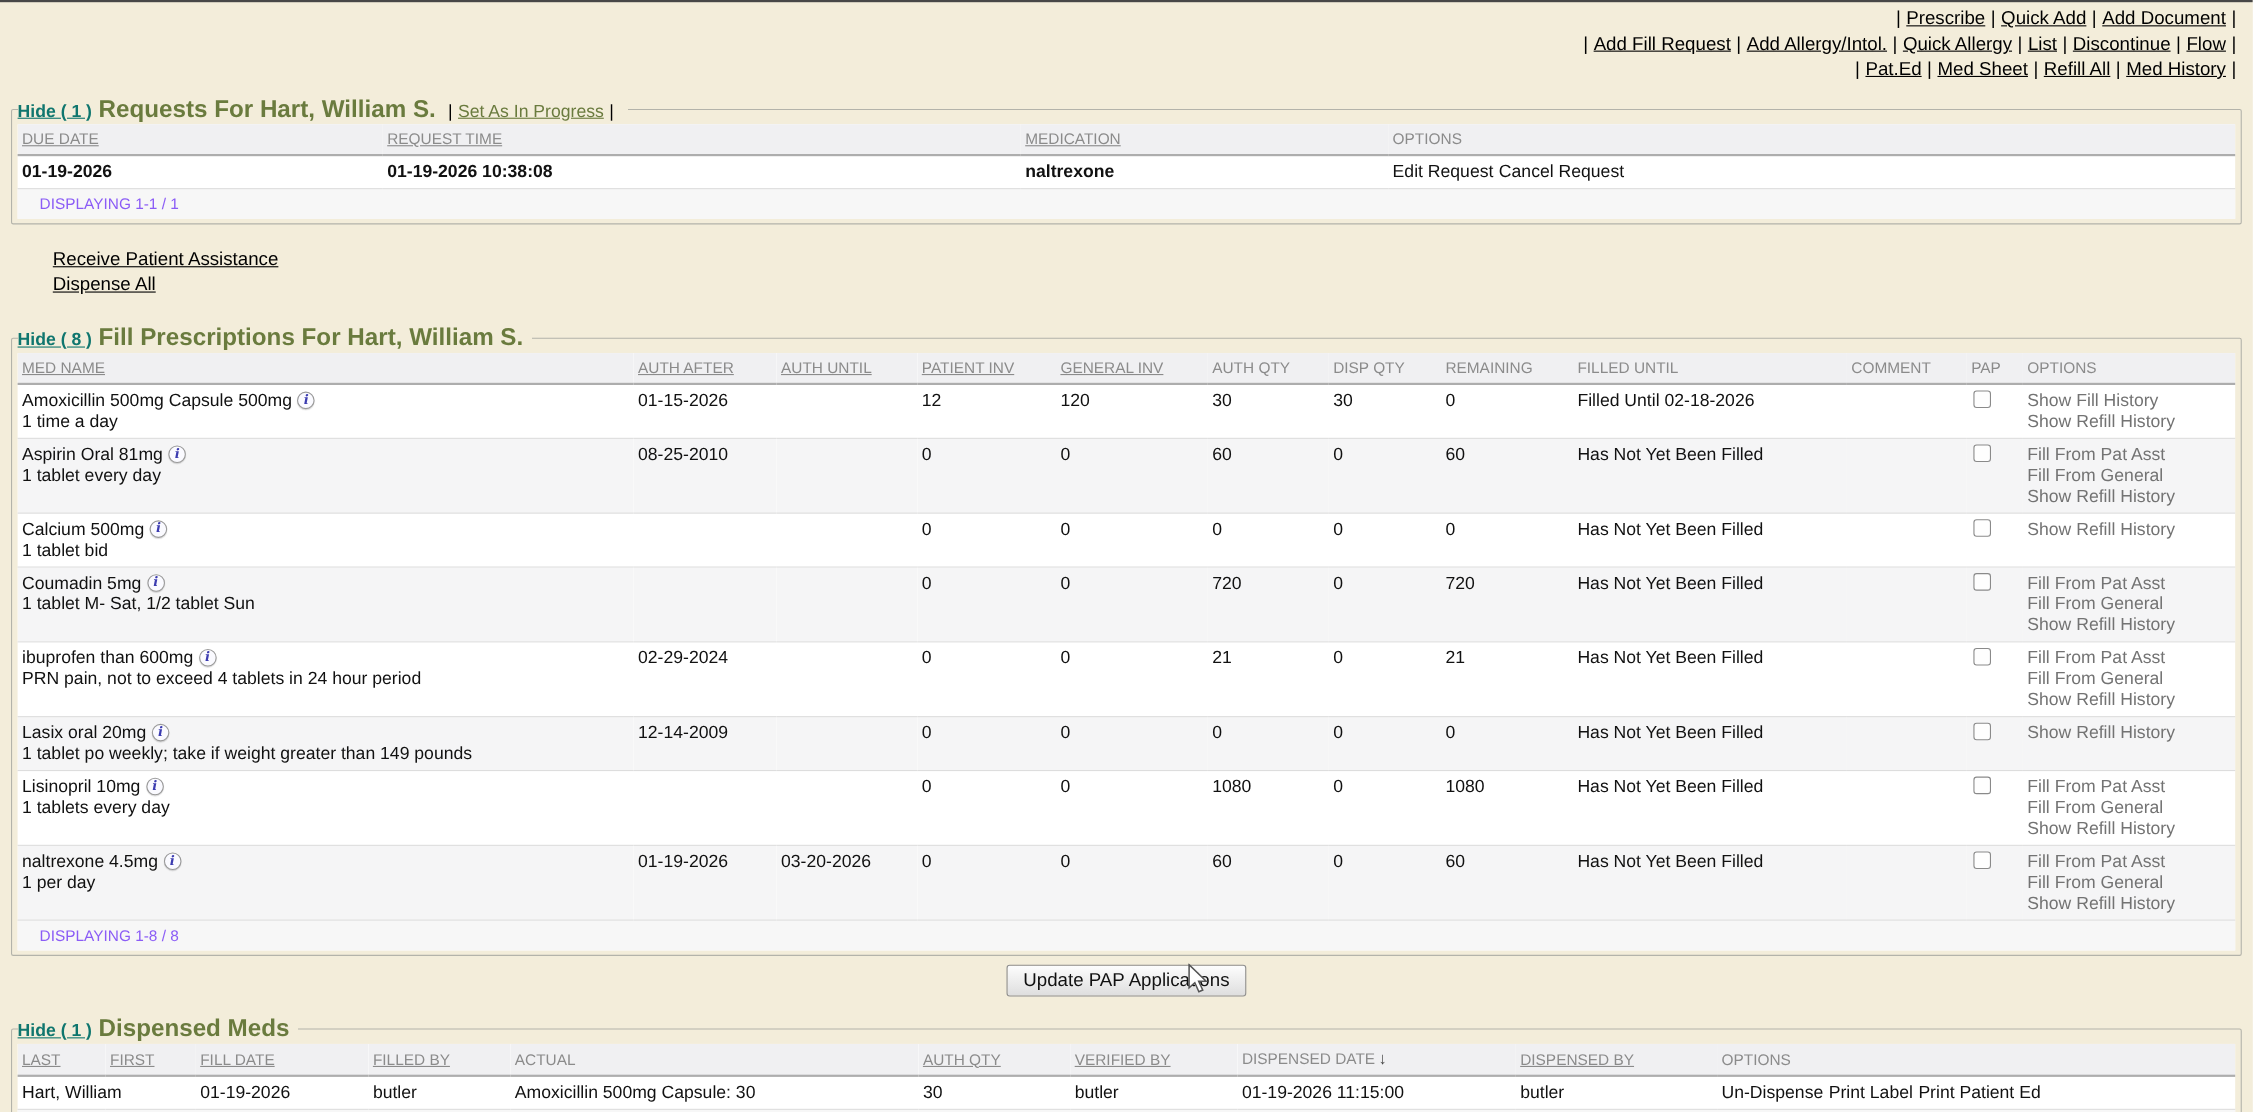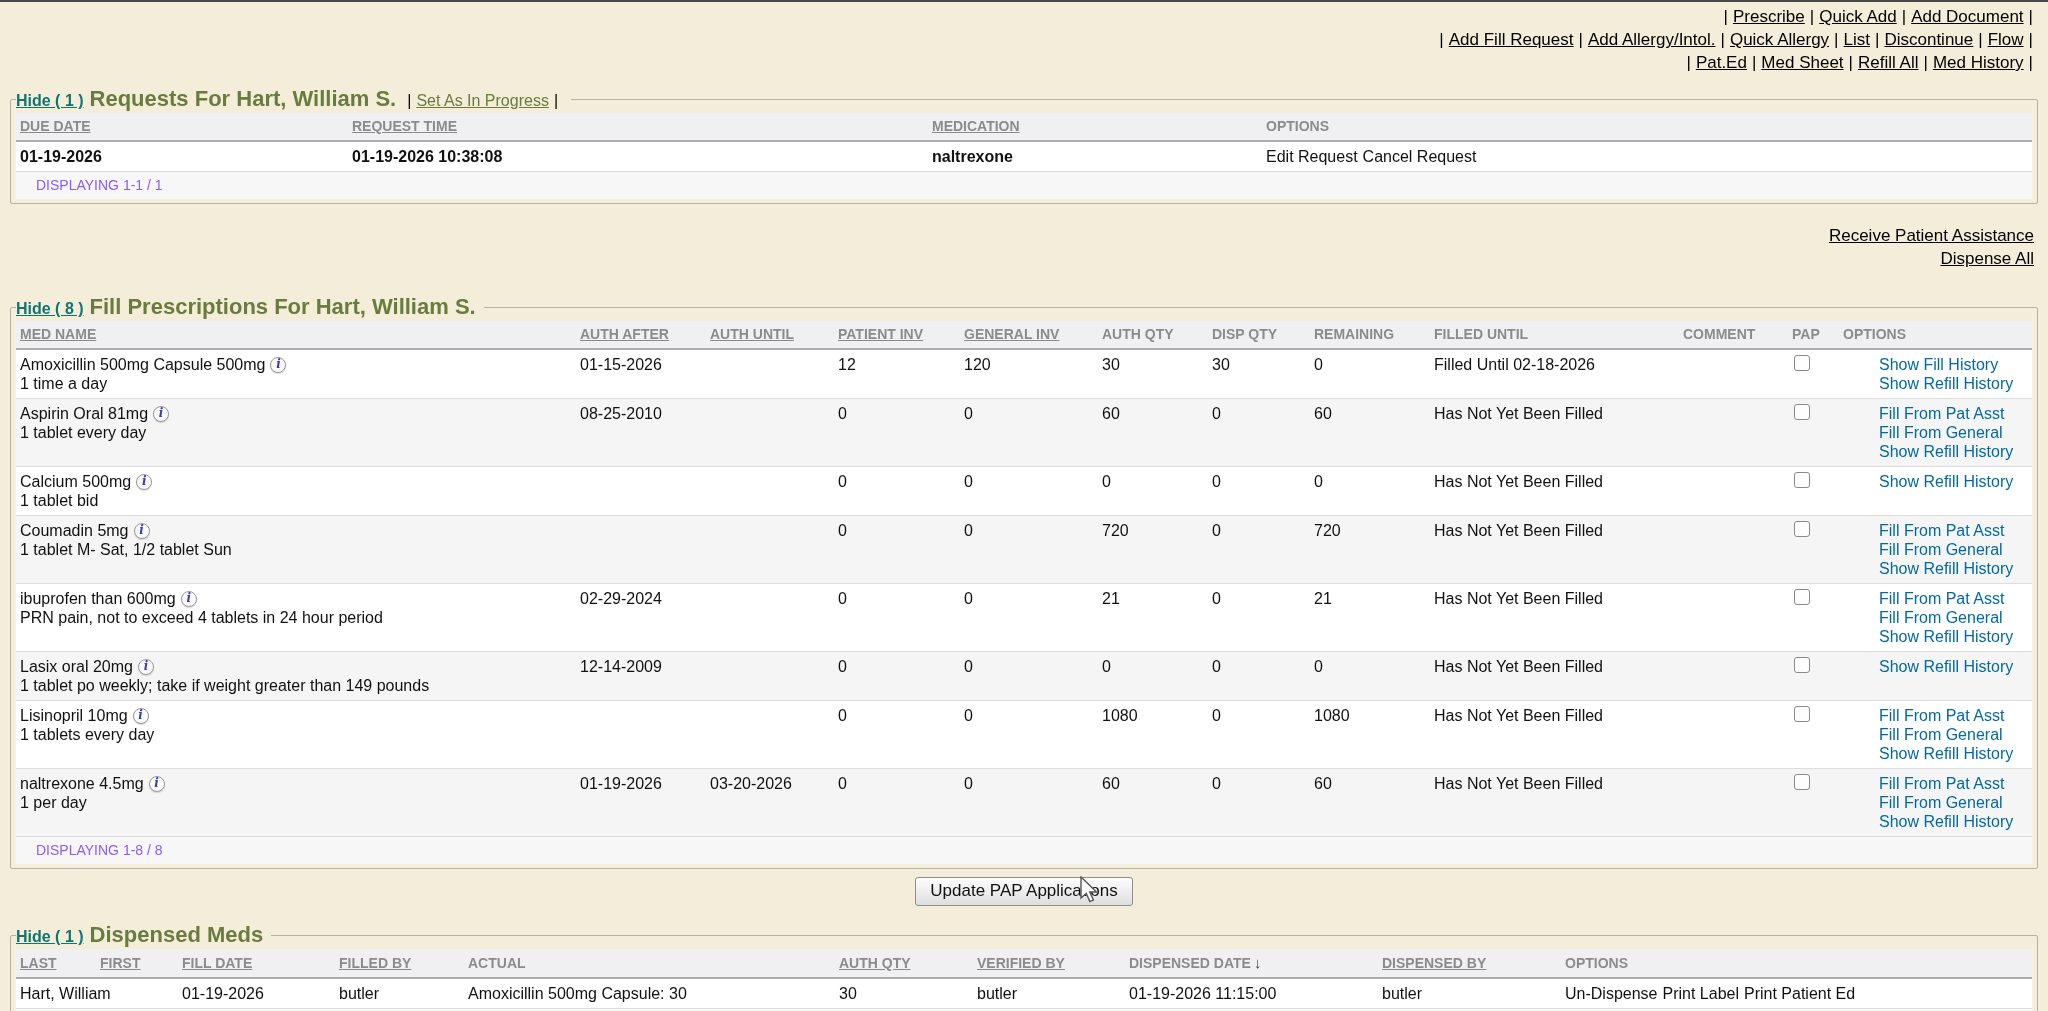--- a/index.html
+++ b/index.html
@@ -22,48 +22,48 @@
   fieldset.sec3 { margin-top:16px; }
   legend { padding:0 8px 0 0; margin-left:0; white-space:nowrap; }
   .hide-link { color:#0f766e; font-weight:bold; font-size:16px; text-decoration:underline; cursor:pointer; }
   .sec-title { color:#6a7b3e; font-weight:bold; font-size:22px; margin-left:6px; }
   .legend-extra { color:#6a7b3e; font-size:16px; margin-left:6px; }
   .legend-extra a { color:#6a7b3e; text-decoration:underline; cursor:pointer; }
   .legend-extra .gpipe { margin:0 5px; }
   
   table { width:100%; border-collapse:collapse; table-layout:fixed; background:#fff; }
   thead th {
-    background:#f0f0f2; color:#8b8b8b; font-weight:bold; font-size:14px;
+    background:#f0f0f2; color:#8b8b8b; font-weight:normal; font-size:14px;
     text-align:left; padding:5px 4px 6px 4px; border-bottom:2px solid #adadad;
     white-space:nowrap; overflow:hidden;margin-top:48px;
   }
   thead th.sortable { text-decoration:underline; cursor:pointer; }
   tbody td { font-size:16px; padding:5px 4px; vertical-align:top; line-height:19px;
     border-bottom:1px solid #ddd; overflow:hidden; }
   tbody tr.zebra-even { background:#f5f5f6; }
   tfoot td { background:#f7f7f7; color:#8b5cf6; text-align:left; font-size:14px;
     padding:5px 4px 6px 20px; border-top:0; }
   .bold td, td.b { font-weight:bold; }
-  .opt-link { display:block; color:#0369a1; cursor:pointer; text-decoration:none;margin-left:36px; }
+  .opt-link { display:block; color:#737373; cursor:pointer; text-decoration:none; }
   .opt-inline { color:#111; cursor:pointer; margin-right:5px; text-decoration:none; }
   .sig { line-height:19px; }
   .medline { line-height:19px; white-space:nowrap; }
   .info {
     display:inline-block; width:16px; height:16px; border:1px solid #9a9a9a; border-radius:50%;
     background:#fafaff; color:#3b3bb0; font-family:"DejaVu Serif", serif; font-style:italic;
     font-weight:bold; font-size:12px; line-height:13px; text-align:center; margin-left:5px;
     vertical-align:2px; cursor:pointer; box-shadow:0 1px 1px rgba(0,0,0,.15);
   }
   .checkbox {
     display:inline-block; width:16px; height:16px; border:1px solid #8a8a8a; border-radius:3px;
     background:#fefefe; cursor:pointer; margin-left:2px;
   }
   .sort-ico { font-size:15px; color:#444; margin-left:3px; text-decoration:none; display:inline-block; }
   
-  .right-actions { text-align:right; padding:20px 14px 0 0; }
+  .right-actions { text-align:left; padding:20px 14px 0 0;margin-left:48px; }
   .right-actions a { display:block; color:#000; text-decoration:underline; font-size:17px; line-height:23px; cursor:pointer; }
   
   .btn-row { text-align:center; margin-top:8px; }
   .pap-btn {
     font-family:"Liberation Sans", sans-serif; font-size:17px; color:#111;
     padding:3px 14px 4px 14px; background:linear-gradient(#fdfdfd,#dedede);
     border:1px solid #8f8f8f; border-radius:3px; cursor:pointer;
   }
   .cursor { position:absolute; left:1080px; top:876px; width:24px; height:32px; pointer-events:none; }
 </style>

